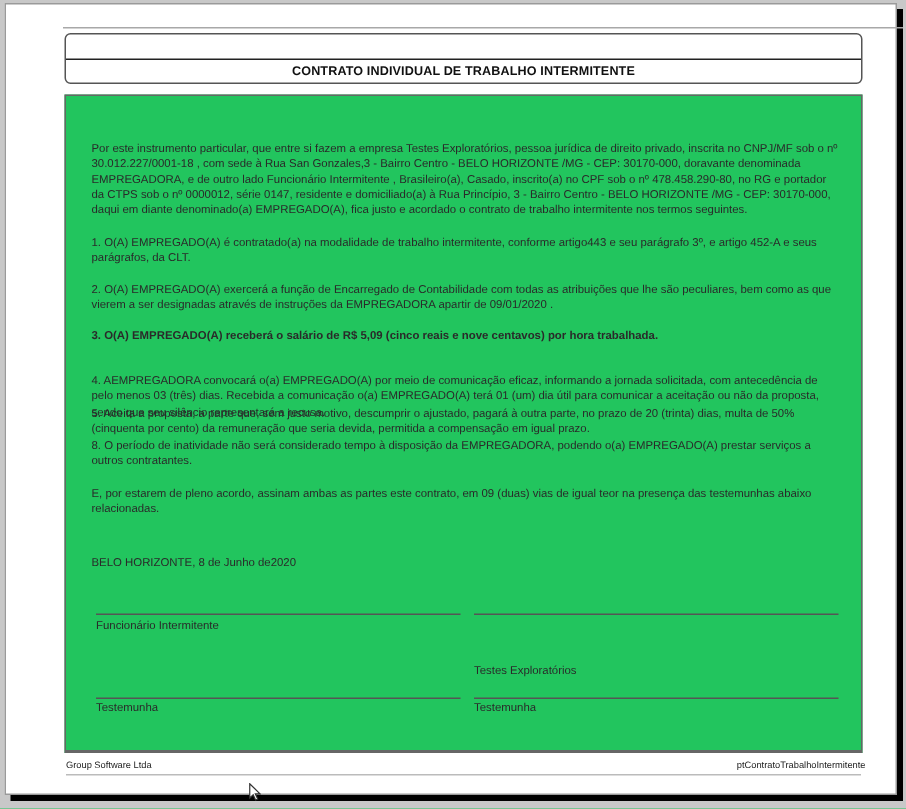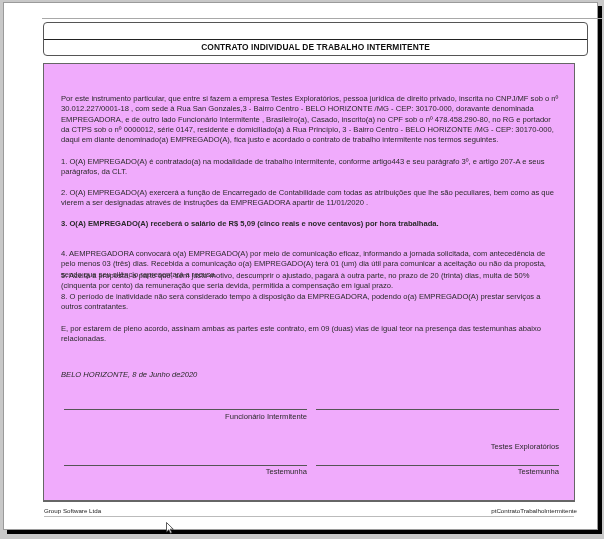--- a/index.html
+++ b/index.html
@@ -8,62 +8,62 @@
     font-family:"Liberation Sans", sans-serif; color:#222;
   }
   .page {
     position:absolute; left:3px; top:2px; width:593px; height:526px; background:#fff;
     border:1px solid #9a9a9a;
     box-shadow: 4px 4px 0 #000;
   }
   .top-rule { position:absolute; left:42px; top:18px; width:560px; height:1px; background:#a8a8a8; }
   .title-box {
     position:absolute; left:43px; top:22px; width:530px; height:32px;
-    border:1px solid #555; border-radius:4px; background:#fff;padding-left:13px;
+    border:1px solid #555; border-radius:4px; background:#fff;
   }
   .title-box .divider { position:absolute; left:0; right:0; top:16px; height:1px; background:#222; }
   .title-box .title {
     position:absolute; left:0; right:0; top:19px; text-align:center;
     font-size:8.4px; font-weight:bold; letter-spacing:0.1px; color:#111;
   }
   .body-box {
     position:absolute; left:43px; top:63px; width:530px; height:436px;
-    border:1px solid #666; border-bottom:2px solid #666; background:#f0abfc;
+    border:1px solid #666; border-bottom:2px solid #666; background:#22c55e;
   }
   .text {
     position:absolute; left:17px; width:500px; font-size:7.6px; line-height:10.3px; color:#2a2a2a;
   }
   .sig-line { position:absolute; height:1px; background:#555; }
-  .sig-label { position:absolute; font-size:7.6px; color:#2a2a2a; text-align:right; }
+  .sig-label { position:absolute; font-size:7.6px; color:#2a2a2a; text-align:left; }
   .footer-left { position:absolute; left:44px; top:507px; font-size:6.2px; color:#222; }
   .footer-right { position:absolute; right:27px; top:507px; font-size:6.2px; color:#222; }
   .footer-rule { position:absolute; left:44px; top:516px; width:530px; height:1px; background:#bbb; }
   .cursor { position:absolute; left:166px; top:522px; width:8px; height:12px; }
 </style>
 </head>
 <body>
 
 <div class="page"></div>
 <div class="top-rule"></div>
 
 <div class="title-box">
   <div class="divider"></div>
   <div class="title">CONTRATO INDIVIDUAL DE TRABALHO INTERMITENTE</div>
 </div>
 
 <div class="body-box">
   <div class="text" style="top:30px;">Por este instrumento particular, que entre si fazem a empresa Testes Exploratórios, pessoa jurídica de direito privado, inscrita no CNPJ/MF sob o nº  30.012.227/0001-18  , com sede à  Rua San Gonzales,3 -  Bairro Centro - BELO HORIZONTE /MG - CEP: 30170-000, doravante denominada EMPREGADORA, e de outro lado Funcionário Intermitente , Brasileiro(a), Casado,  inscrito(a) no CPF sob o nº 478.458.290-80, no RG   e portador da CTPS sob o nº 0000012, série 0147, residente e domiciliado(a) à Rua Princípio, 3 - Bairro Centro - BELO HORIZONTE /MG - CEP: 30170-000, daqui em diante denominado(a) EMPREGADO(A), fica justo e acordado o contrato de trabalho intermitente nos termos seguintes.</div>
-  <div class="text" style="top:93px;">1. O(A) EMPREGADO(A) é contratado(a) na modalidade de trabalho intermitente, conforme artigo443 e seu parágrafo 3º, e artigo 207-A e seus parágrafos, da CLT.</div>
-  <div class="text" style="top:124px;">2. O(A) EMPREGADO(A) exercerá a função de Encarregado de Contabilidade com todas as atribuições que lhe são peculiares, bem como as que vierem a ser designadas através de instruções da EMPREGADORA  apartir de 11/01/2020 .</div>
+  <div class="text" style="top:93px;">1. O(A) EMPREGADO(A) é contratado(a) na modalidade de trabalho intermitente, conforme artigo443 e seu parágrafo 3º, e artigo 452-A e seus parágrafos, da CLT.</div>
+  <div class="text" style="top:124px;">2. O(A) EMPREGADO(A) exercerá a função de Encarregado de Contabilidade com todas as atribuições que lhe são peculiares, bem como as que vierem a ser designadas através de instruções da EMPREGADORA  apartir de 09/01/2020 .</div>
   <div class="text" style="top:155px;font-weight:bold;">3. O(A) EMPREGADO(A) receberá o salário de R$ 5,09 (cinco reais e nove centavos) por hora trabalhada.</div>
   <div class="text" style="top:185px;">4. AEMPREGADORA convocará o(a) EMPREGADO(A) por meio de comunicação eficaz, informando a jornada solicitada, com antecedência de pelo menos 03 (três) dias. Recebida a comunicação o(a) EMPREGADO(A) terá 01 (um) dia útil para comunicar a aceitação ou não da proposta, sendo que seu silêncio representará a recusa.</div>
   <div class="text" style="top:207px;">5. Aceita a proposta, a parte que, sem justo motivo, descumprir o ajustado, pagará à outra parte, no prazo de 20 (trinta) dias, multa de 50% (cinquenta por cento) da remuneração que seria devida, permitida a compensação em igual prazo.</div>
   <div class="text" style="top:228px;">8. O período de inatividade não será considerado tempo à disposição da EMPREGADORA, podendo o(a) EMPREGADO(A) prestar serviços a outros contratantes.</div>
   <div class="text" style="top:260px;">E, por estarem de pleno acordo, assinam ambas as partes este contrato, em 09 (duas) vias de igual teor na presença das testemunhas abaixo relacionadas.</div>
-  <div class="text" style="top:306px;font-style:italic;">BELO HORIZONTE, 8 de Junho de2020</div>
+  <div class="text" style="top:306px;">BELO HORIZONTE, 8 de Junho de2020</div>
 
   <div class="sig-line" style="left:20px; top:345px; width:243px;"></div>
   <div class="sig-label" style="left:20px; top:348px; width:243px;">Funcionário Intermitente</div>
 
   <div class="sig-line" style="left:272px; top:345px; width:243px;"></div>
   <div class="sig-label" style="left:272px; top:348px; width:243px;margin-top:30px;">Testes Exploratórios</div>
 
   <div class="sig-line" style="left:20px; top:401px; width:243px;"></div>
   <div class="sig-label" style="left:20px; top:403px; width:243px;">Testemunha</div>
 

